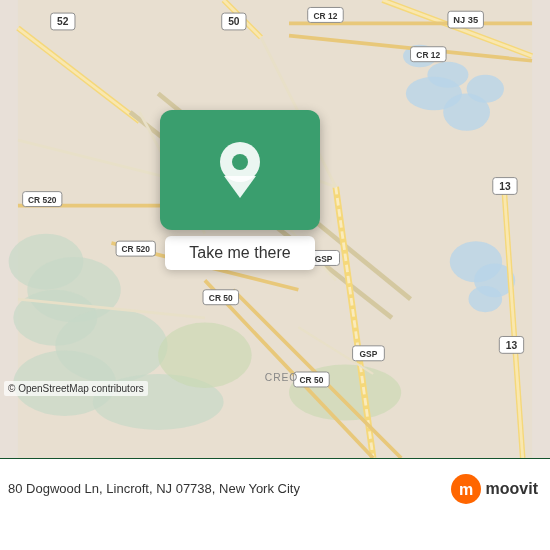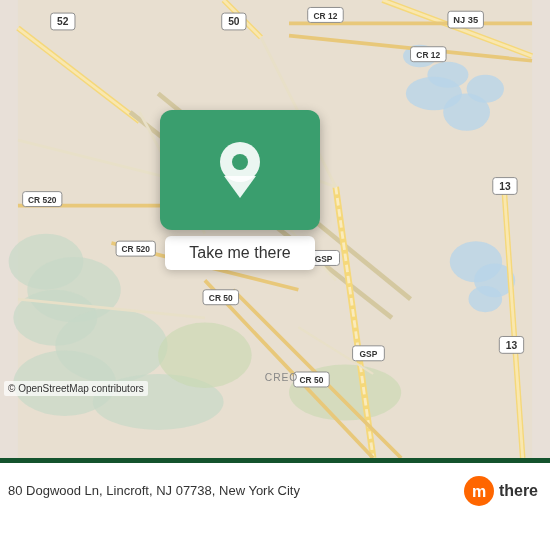--- a/index.html
+++ b/index.html
@@ -73,21 +73,21 @@
 
     
     #bottom-bar {
       width: 550px;
       height: 60px;
       background: white;
       display: flex;
       align-items: center;
       justify-content: space-between;
       padding: 0 12px 0 8px;
-      border-top: 5px solid #14532d;
+      border-top: 1px solid #14532d;
     }
 
     #address-text {
       font-size: 13px;
       color: #333;
       flex: 1;
     }
 
     #moovit-logo {
       display: flex;
@@ -245,15 +245,15 @@
 </div>
 
 <div id="bottom-bar">
   <div id="address-text">80 Dogwood Ln, Lincroft, NJ 07738, New York City</div>
   <div id="moovit-logo">
 
     <svg id="moovit-icon" viewBox="0 0 32 32" xmlns="http://www.w3.org/2000/svg">
       <circle cx="16" cy="16" r="15" fill="#FF6600"></circle>
       <text x="16" y="22" text-anchor="middle" font-size="16" font-weight="bold" fill="white">m</text>
     </svg>
-    <span id="moovit-text">there</span>
+    <span id="moovit-text">moovit</span>
   </div>
 </div>
 
 </body></html>

